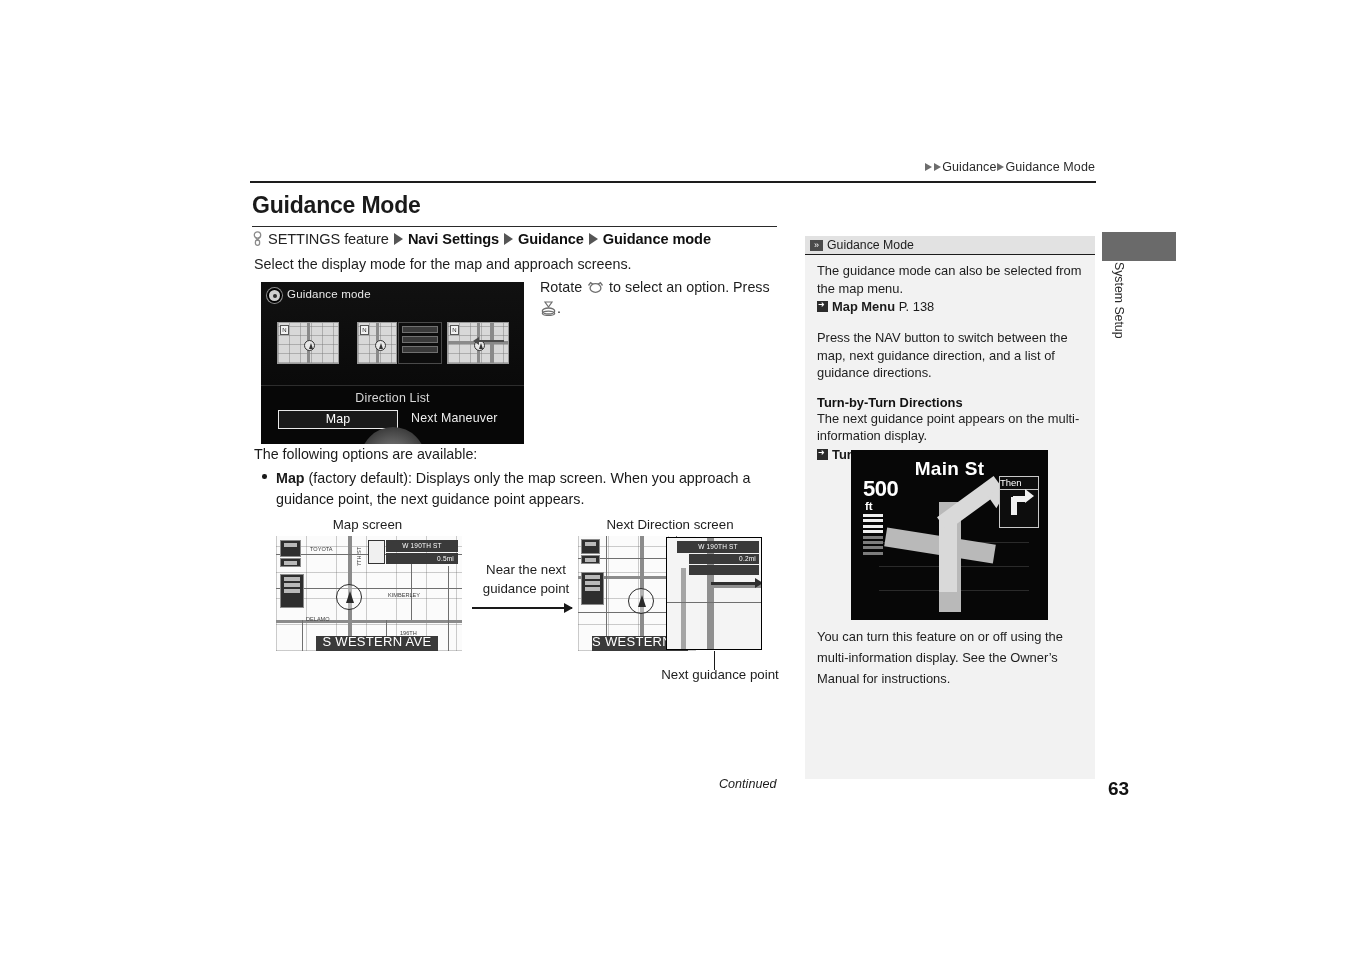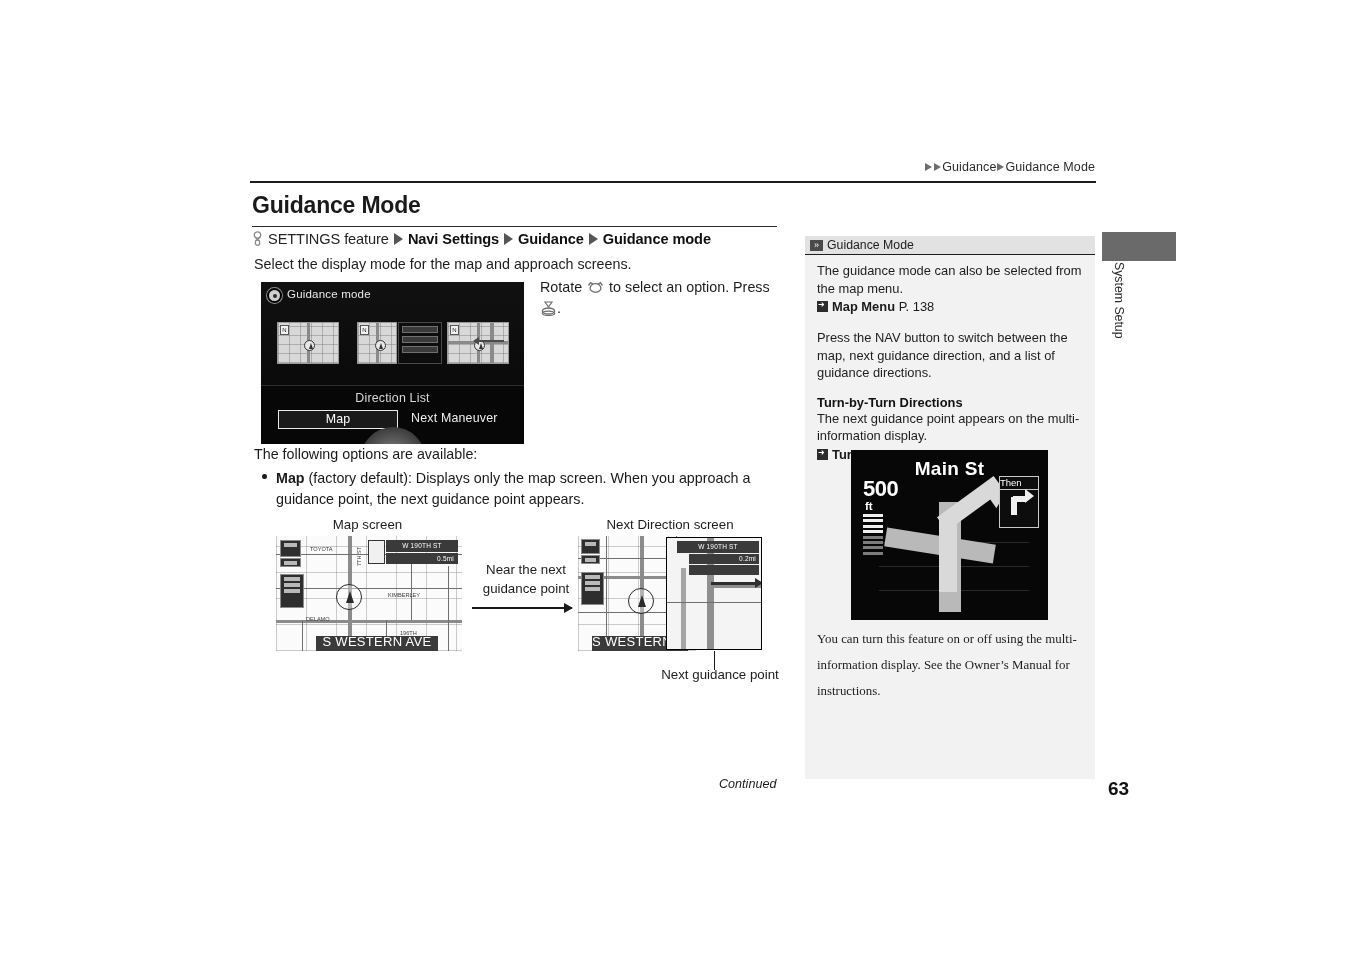--- a/index.html
+++ b/index.html
@@ -585,20 +585,20 @@
   <div class="mid-arrow-diag"></div>
   <div class="mid-arrow-leg"></div>
   <div class="mid-arrow-head"></div>
   <div class="mid-then">
     <span>Then</span>
     <div class="ar"></div>
     <div class="arhead"></div>
   </div>
 </div>
 
-<div style="position:absolute;left:817px;top:626px;width:268px;font-size:12.9px;line-height:26px;color:#1d1d1d;font-family:Liberation Serif, serif;">You can turn this feature on or off using the multi-information display. See the Owner’s Manual for instructions.</div>
+<div style="position:absolute;left:817px;top:626px;width:268px;font-size:12.9px;line-height:21px;color:#1d1d1d;">You can turn this feature on or off using the multi-information display. See the Owner’s Manual for instructions.</div>
 
 <div class="tab-block"></div>
 <div class="tab-text">System Setup</div>
 
 <div class="foot-band"></div>
 <div class="continued">Continued</div>
 <div class="pagenum">63</div>
 
 </body></html>

